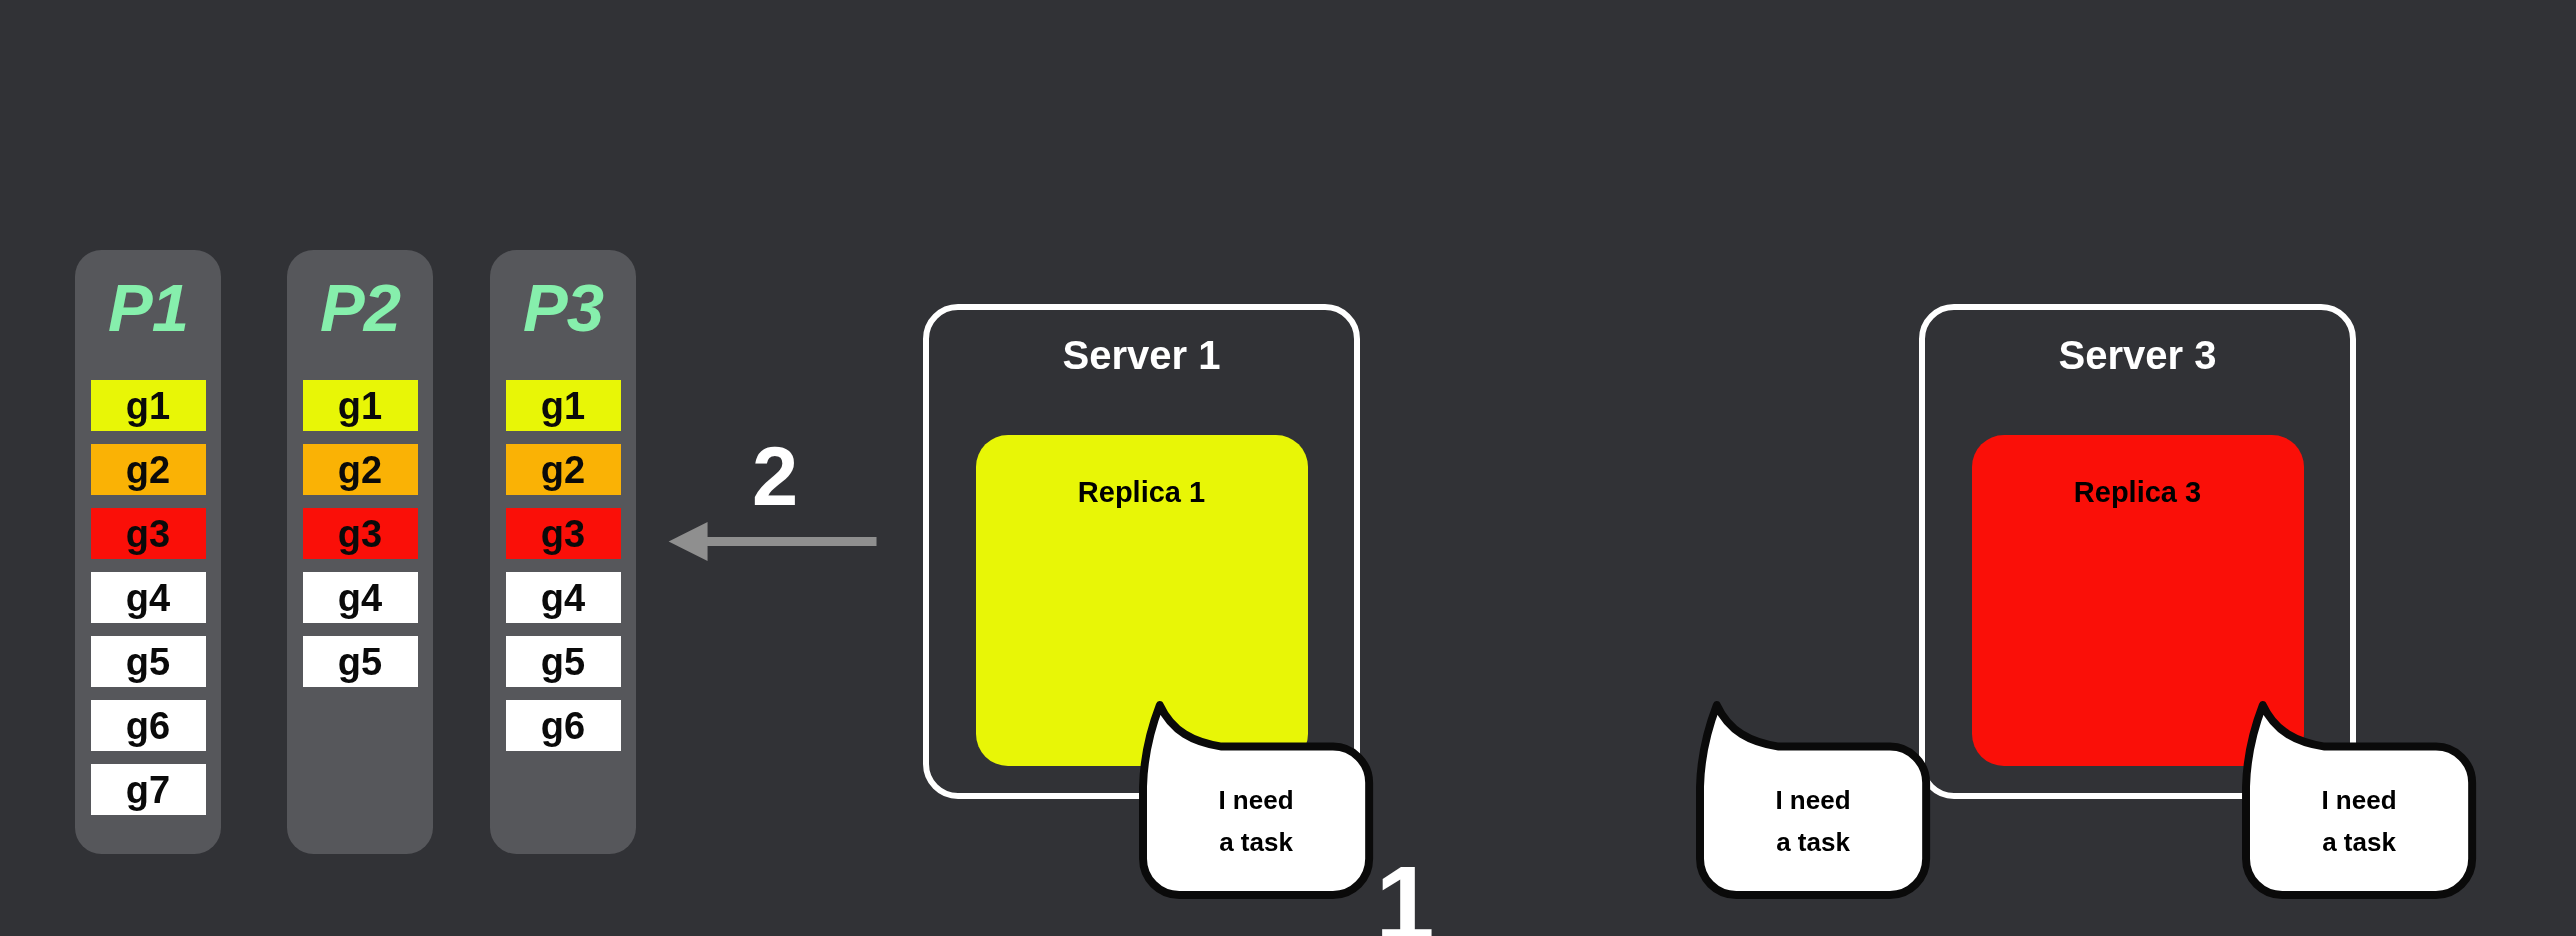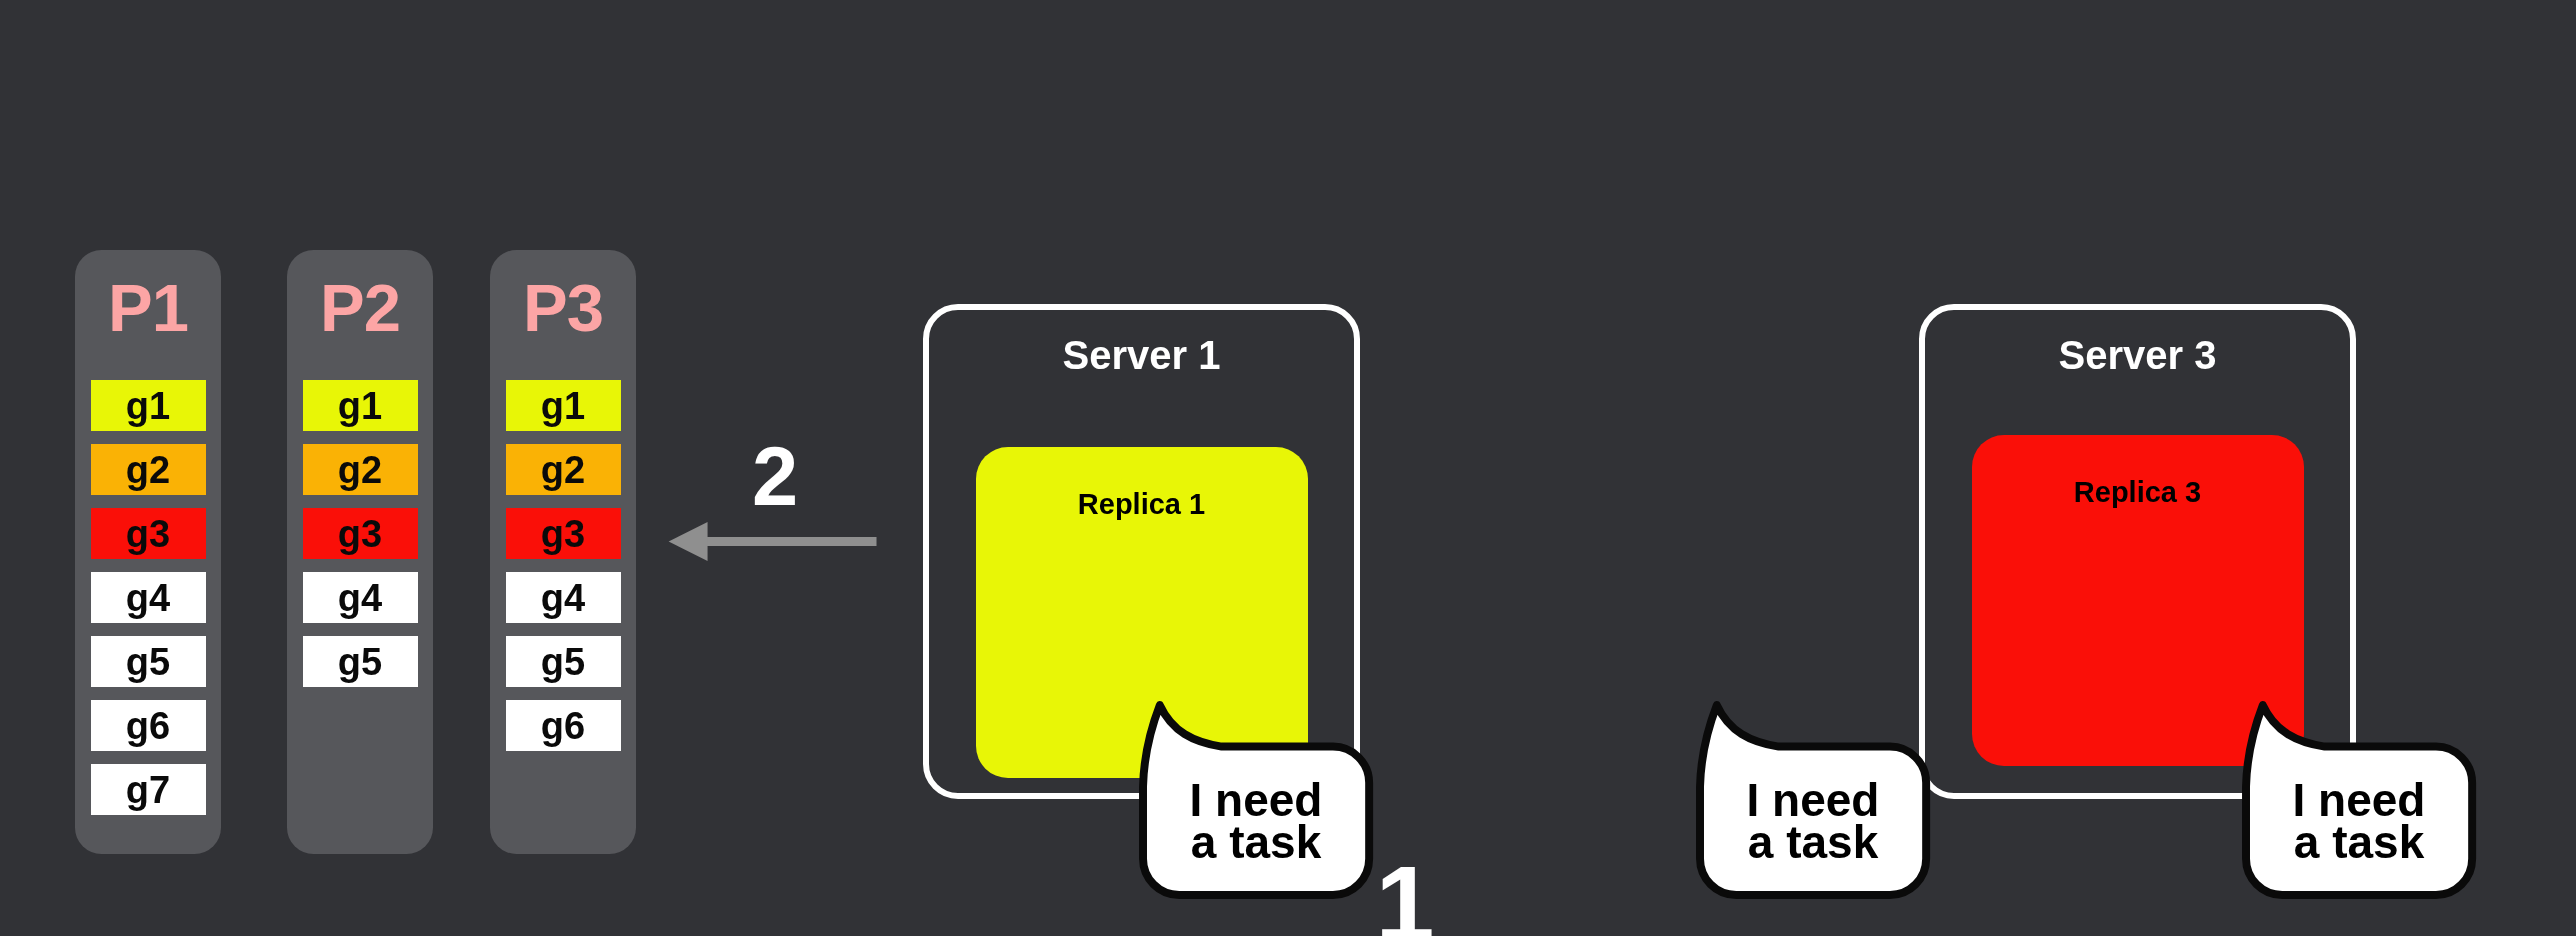--- a/index.html
+++ b/index.html
@@ -15,21 +15,21 @@
   
   .partition {
     position: absolute; top: 250px; width: 146px; height: 604px;
     border-radius: 26.5px;
   }
   .p1 { left: 75px; }
   .p2 { left: 287px; }
   .p3 { left: 490px; }
   .p-title {
     margin-top: 19.4px; text-align: center;
-    font-size: 67px; color: #fca5a5; letter-spacing: -0.9px;
+    font-size: 67px; color: #86efac; letter-spacing: -0.9px; font-style: italic;
   }
   .tiles {
     position: absolute; top: 130px; left: 0; right: 0;
     display: flex; flex-direction: column; align-items: center; gap: 13px;
   }
   .tile {
     width: 115px; height: 51px;
     font-size: 38px; line-height: 53px; text-align: center;
     color: #0a0a0a;
   }
@@ -65,21 +65,21 @@
   
   .bubble { position: absolute; top: 698px; width: 265px; height: 212px; }
   .b1 { left: 1128px; }
   .b2 { left: 1685px; }
   .b3 { left: 2231px; }
   .bubble svg { position: absolute; left: 0; top: 0; overflow: visible; }
   .bubble-text {
     position: absolute; left: 15px; top: 49px; width: 226px; height: 148px;
     display: flex; align-items: center; justify-content: center;
     text-align: center; white-space: pre-line;
-    font-size: 46px; line-height: 42px; color: #000000;
+    font-size: 26px; line-height: 42px; color: #000000;
   }
 </style>
 </head>
 <body>
 
 <div class="stage" style="background-color: rgb(49, 50, 54);">
 
   <section class="partition p1" style="background-color: rgb(86, 87, 91);">
     <div class="p-title">P1</div>
     <div class="tiles">
@@ -117,21 +117,21 @@
   </section>
 
   <div class="step-label step-2">2</div>
   <svg class="arrow-svg" width="230" height="85" viewBox="0 0 260 96">
     <line x1="247" y1="48" x2="52" y2="48" stroke-width="10" stroke="#8f8f8f"></line>
     <polygon points="12,48 56,26 56,70" fill="#8f8f8f"></polygon>
   </svg>
 
   <section class="server s1">
     <div class="server-title">Server 1</div>
-    <div class="replica" style="background-color: rgb(232, 246, 6); margin-top: 12px;">
+    <div class="replica" style="background-color: rgb(232, 246, 6);">
       <div class="replica-label">Replica 1</div>
     </div>
   </section>
 
 
   <section class="server s3">
     <div class="server-title">Server 3</div>
     <div class="replica" style="background-color: rgb(250, 15, 8);">
       <div class="replica-label">Replica 3</div>
     </div>

